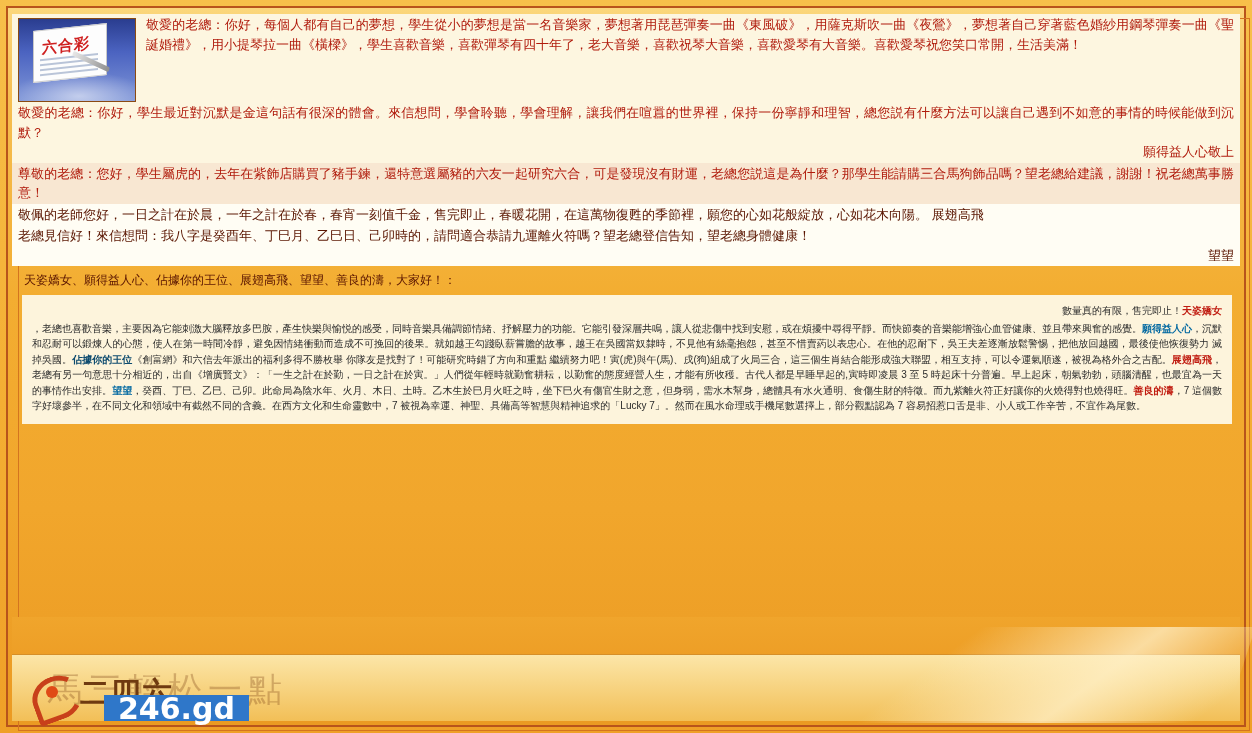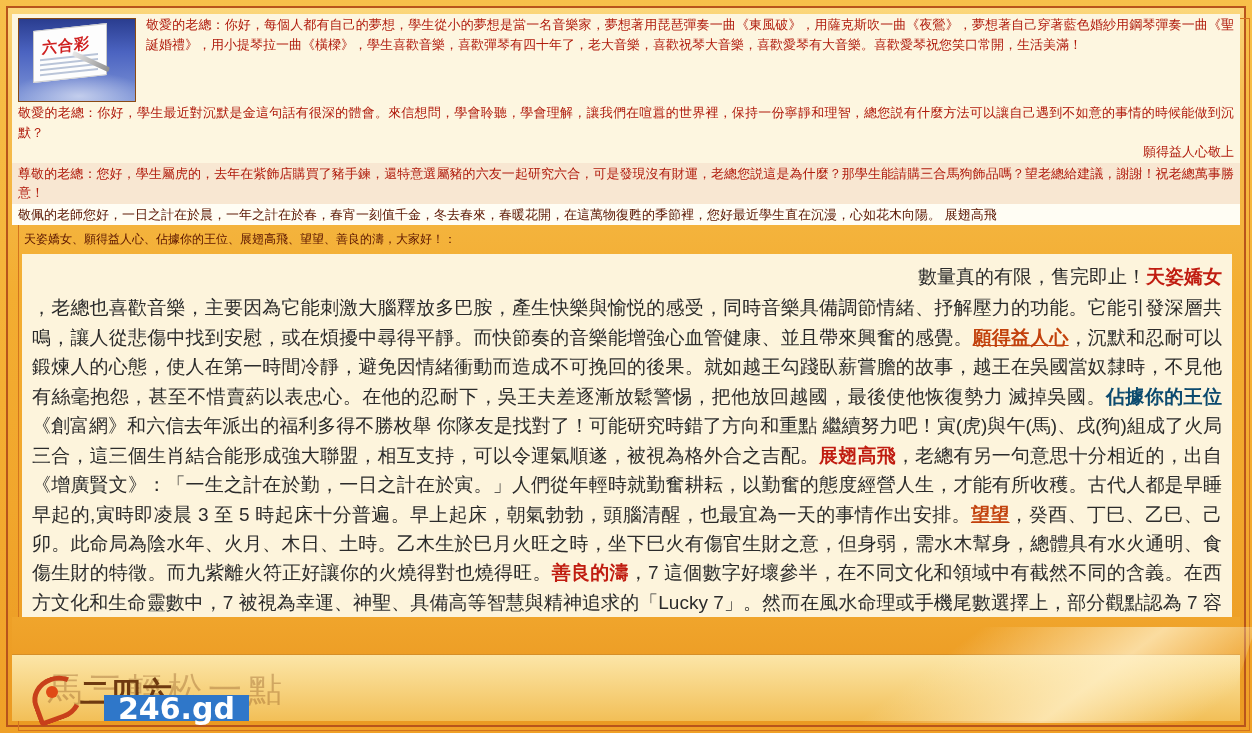--- a/index.html
+++ b/index.html
@@ -137,32 +137,32 @@
   .names-line {
     font-size: 12px;
     color: #5a1500;
     padding: 6px 8px 4px 12px;
   }
   .article {
     margin: 2px 8px 0 10px;
     padding: 8px 10px 10px 10px;
     background: #fdf4dc;
     border: 0;
-    font-size: 19px;
+    font-size: 10px;
     line-height: 1.55;
     color: #2b2b2b;
     text-align: justify;
     box-sizing: border-box;
   }
   .article .lead {
     display: block;
     text-align: right;
     margin-bottom: 2px;
   }
-  .kw-blue { color: #c2410c; font-weight: bold; text-decoration: underline; }
+  .kw-blue { color: #0369a1; font-weight: bold; }
   .kw-red  { color: #c01c10; font-weight: bold; }
   .kw-green{ color: #0c4a6e; font-weight: bold; }
 
   
   .bottom {
     position: absolute;
     left: 12px;
     bottom: 12px;
     width: 1228px;
     height: 104px;
@@ -294,25 +294,31 @@
     </div>
 
     <div class="row hl-pink">
       <div class="para red">
         <span>尊敬的老總：您好，學生屬虎的，去年在紫飾店購買了豬手鍊，還特意選屬豬的六友一起研究六合，可是發現沒有財運，老總您説這是為什麼？那學生能請購三合馬狗飾品嗎？望老總給建議，謝謝！祝老總萬事勝意！</span>
       </div>
     </div>
 
     <div class="row hl-white">
       <div class="para dark">
-        <span>敬佩的老師您好，一日之計在於晨，一年之計在於春，春宵一刻值千金，冬去春來，春暖花開，在這萬物復甦的季節裡，您好最近學生直在沉漫，心如花木向陽。</span>
+        <span>敬佩的老師您好，一日之計在於晨，一年之計在於春，春宵一刻值千金，售完即止，春暖花開，在這萬物復甦的季節裡，願您的心如花般綻放，心如花木向陽。</span>
         <span style="color:#5a1500">展翅高飛</span>
       </div>
     </div>
 
+    <div class="row hl-white">
+      <div class="para dark">
+        <span>老總見信好！來信想問：我八字是癸酉年、丁巳月、乙巳日、己卯時的，請問適合恭請九運離火符嗎？望老總登信告知，望老總身體健康！</span>
+        <span class="sig" style="color:#5a1500">望望</span>
+      </div>
+    </div>
 
 
     <div class="names-line">天姿嬌女、願得益人心、佔據你的王位、展翅高飛、望望、善良的濤，大家好！：</div>
 
     <div class="article">
       <span class="lead">
         <span>數量真的有限，售完即止！</span><span class="kw-red">天姿嬌女</span>
       </span>
       <span>，老總也喜歡音樂，主要因為它能刺激大腦釋放多巴胺，產生快樂與愉悦的感受，同時音樂具備調節情緒、抒解壓力的功能。它能引發深層共鳴，讓人從悲傷中找到安慰，或在煩擾中尋得平靜。而快節奏的音樂能增強心血管健康、並且帶來興奮的感覺。</span><span class="kw-blue">願得益人心</span><span>，沉默和忍耐可以鍛煉人的心態，使人在第一時間冷靜，避免因情緒衝動而造成不可挽回的後果。就如越王勾踐臥薪嘗膽的故事，越王在吳國當奴隸時，不見他有絲毫抱怨，甚至不惜賣葯以表忠心。在他的忍耐下，吳王夫差逐漸放鬆警惕，把他放回越國，最後使他恢復勢力 滅掉吳國。</span><span class="kw-green">佔據你的王位</span><span>《創富網》和六信去年派出的福利多得不勝枚舉 你隊友是找對了！可能研究時錯了方向和重點 繼續努力吧！寅(虎)與午(馬)、戌(狗)組成了火局三合，這三個生肖結合能形成強大聯盟，相互支持，可以令運氣順遂，被視為格外合之吉配。</span><span class="kw-red">展翅高飛</span><span>，老總有另一句意思十分相近的，出自《增廣賢文》：「一生之計在於勤，一日之計在於寅。」人們從年輕時就勤奮耕耘，以勤奮的態度經營人生，才能有所收穫。古代人都是早睡早起的,寅時即凌晨 3 至 5 時起床十分普遍。早上起床，朝氣勃勃，頭腦清醒，也最宜為一天的事情作出安排。</span><span class="kw-blue">望望</span><span>，癸酉、丁巳、乙巳、己卯。此命局為陰水年、火月、木日、土時。乙木生於巳月火旺之時，坐下巳火有傷官生財之意，但身弱，需水木幫身，總體具有水火通明、食傷生財的特徵。而九紫離火符正好讓你的火燒得對也燒得旺。</span><span class="kw-red">善良的濤</span><span>，7 這個數字好壞參半，在不同文化和領域中有截然不同的含義。在西方文化和生命靈數中，7 被視為幸運、神聖、具備高等智慧與精神追求的「Lucky 7」。然而在風水命理或手機尾數選擇上，部分觀點認為 7 容易招惹口舌是非、小人或工作辛苦，不宜作為尾數。</span>
     </div>

